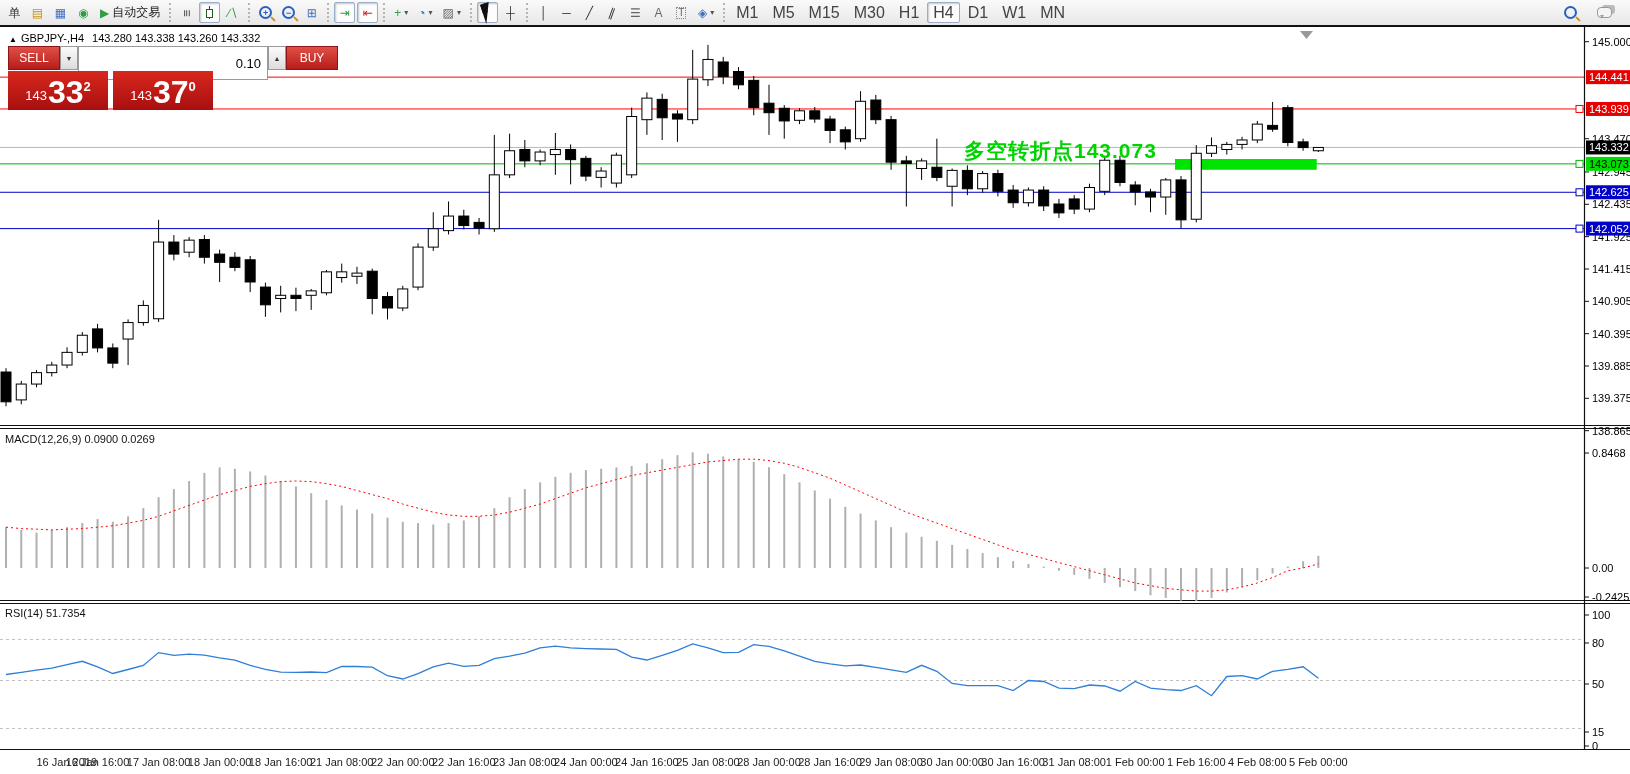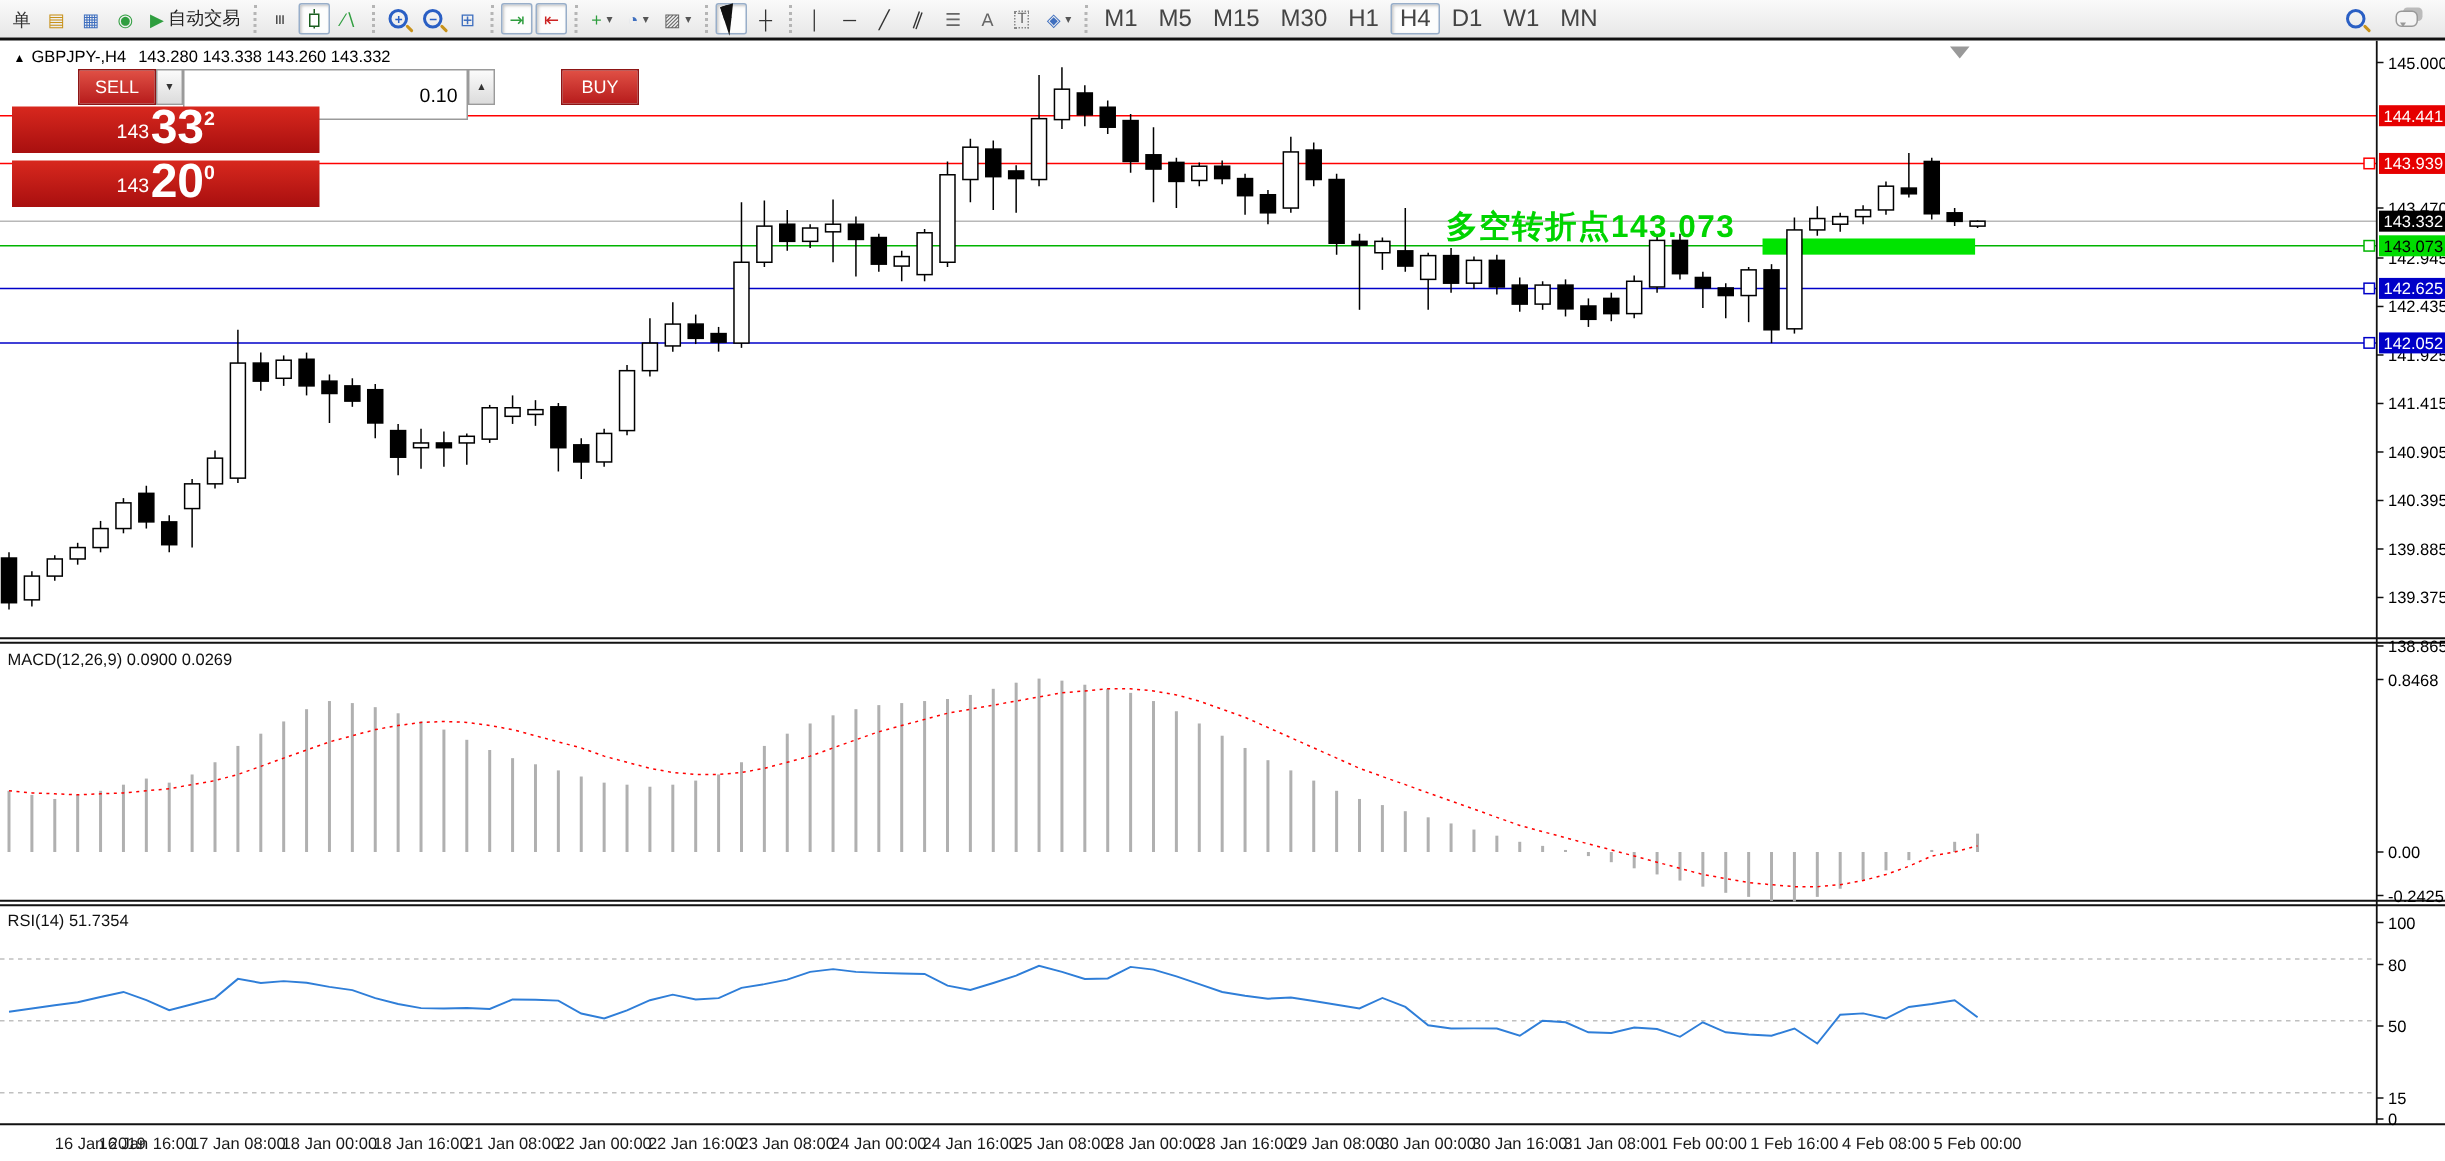--- a/index.html
+++ b/index.html
@@ -39,26 +39,26 @@
   .chart-win{position:absolute;top:25px;left:0;width:1630px;height:749px;background:#fff;
     border-top:2px solid #111;box-sizing:border-box;}
   .chart-win svg{position:absolute;top:0;left:0;font-family:"Liberation Sans",sans-serif;}
   .chart-title{position:absolute;left:9px;top:5px;font-size:11px;color:#000;z-index:5;}
   .chart-title .tri{font-size:8px;margin-right:4px;}
   .chart-title .sym{margin-right:8px;}
   
   .trade-panel{position:absolute;left:8px;top:19px;width:205px;z-index:6;}
   .tp-row1{display:flex;height:24px;}
   .tp-btn{flex:0 0 52px;background:linear-gradient(#e05045,#b71c1c);color:#fff;font-size:12px;
-    display:flex;align-items:center;justify-content:center;border:1px solid #8e1515;box-sizing:border-box;margin-left:44px;}
+    display:flex;align-items:center;justify-content:center;border:1px solid #8e1515;box-sizing:border-box;}
   .tp-step{flex:0 0 18px;background:linear-gradient(#fbfbfb,#dcdcdc);border:1px solid #9a9a9a;
     display:flex;align-items:center;justify-content:center;font-size:7px;color:#333;box-sizing:border-box;}
   .tp-vol{flex:1;height:24px;border:1px solid #9a9a9a;box-sizing:border-box;text-align:right;
     font-size:13px;padding:16px 6px;color:#000;background:#fff;}
-  .tp-row2{display:flex;margin-top:1px;gap:5px;flex-direction:column;}
+  .tp-row2{display:flex;margin-top:1px;gap:5px;}
   .tile{flex:1;height:39px;background:linear-gradient(#d8281e,#a80f0f);color:#fff;
     display:flex;align-items:flex-end;justify-content:center;padding-bottom:4px;box-sizing:border-box;}
   .tile .small{font-size:13px;margin:0 1px 3px 0;}
   .tile .big{font-size:32px;font-weight:bold;line-height:.85;}
   .tile .sup{font-size:13px;font-weight:bold;margin-bottom:12px;}
   .annotation{position:absolute;left:930px;top:110px;font-size:21px;font-weight:bold;
     color:#00d400;z-index:4;letter-spacing:1px;white-space:nowrap;margin-left:34px;}
 </style>
 </head>
 <body>
@@ -548,20 +548,20 @@
       <div class="tp-btn">BUY</div>
     </div>
     <div class="tp-row2">
       <div class="tile">
         <span class="small">143</span>
         <span class="big">33</span>
         <span class="sup">2</span>
       </div>
       <div class="tile">
         <span class="small">143</span>
-        <span class="big">20</span>
+        <span class="big">37</span>
         <span class="sup">0</span>
       </div>
     </div>
   </div>
 
   <div class="annotation">多空转折点143.073</div>
 </div>
 
 </body></html>

